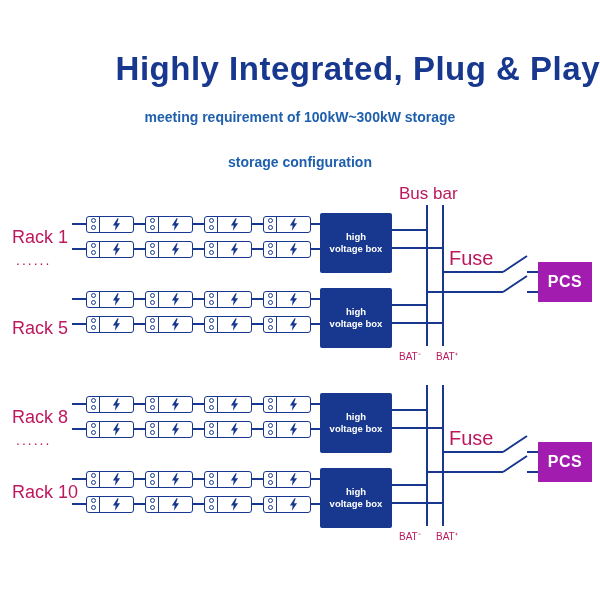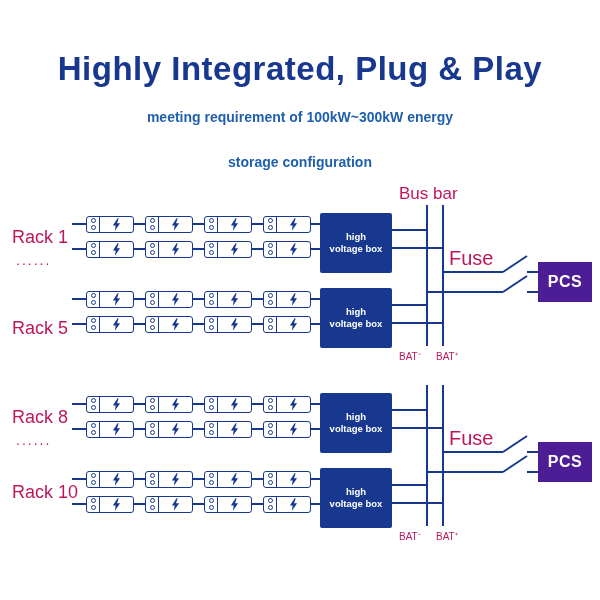--- a/index.html
+++ b/index.html
@@ -1,41 +1,41 @@
 <!DOCTYPE html>
 <html><head>
 <meta charset="utf-8">
 <style>
   html,body{margin:0;padding:0;background:#ffffff;}
   .canvas{
     position:relative;width:600px;height:600px;background:#ffffff;overflow:hidden;
     font-family:"Liberation Sans",sans-serif;
   }
   .title{
-    position:absolute;left:0;top:50px;width:600px;text-align:center;
+    position:absolute;left:0;top:50px;width:600px;text-align:right;
     font-size:33px;font-weight:bold;color:#17388e;letter-spacing:0.5px;
   }
   .subtitle{
     position:absolute;left:0;width:600px;text-align:center;
     font-size:14px;font-weight:600;color:#1e5fae;
   }
   .sub1{top:109px;} .sub2{top:130px;margin-top:24px;}
   .label{position:absolute;font-weight:normal;color:#be185d;white-space:nowrap;}
   .buslabel{left:399px;top:184px;font-size:17px;}
   .rack{font-size:18px;}
   .dots{font-size:14px;letter-spacing:2px;}
   .fuse{font-size:20px;}
   .bat{font-size:10px;}
   .hvbox{
     position:absolute;width:72px;height:60px;background:#17388e;color:#ffffff;
     font-size:9.5px;font-weight:bold;display:flex;align-items:center;justify-content:center;
     text-align:center;white-space:pre-line;line-height:1.3;border-radius:2px;box-sizing:border-box;
   }
   .pcs{
-    position:absolute;width:54px;height:40px;background:#4c1d95;color:#ffffff;
+    position:absolute;width:54px;height:40px;background:#a21caf;color:#ffffff;
     font-size:16px;font-weight:bold;display:flex;align-items:center;justify-content:center;
     letter-spacing:0.5px;box-sizing:border-box;
   }
   .battery-row{position:absolute;display:flex;gap:11px;height:18px;align-items:center;}
   .module{
     width:48px;height:17px;background:#ffffff;border:1.6px solid #17388e;border-radius:3px;
     display:flex;align-items:stretch;box-sizing:border-box;flex:0 0 auto;
   }
   .module .cells{
     width:13px;border-right:1.6px solid #17388e;display:flex;flex-direction:column;
@@ -44,21 +44,21 @@
   .module .cells i{width:5px;height:5px;border:1.1px solid #17388e;border-radius:50%;box-sizing:border-box;display:block;}
   .module .boltbox{flex:1;display:flex;align-items:center;justify-content:center;}
   svg.wires{position:absolute;left:0;top:0;}
 </style>
 </head>
 <body>
 
 <div class="canvas">
 
   <div class="title">Highly Integrated, Plug &amp; Play</div>
-  <div class="subtitle sub1">meeting requirement of 100kW~300kW energy</div>
+  <div class="subtitle sub1">meeting requirement of 100kW~300kW storage</div>
   <div class="subtitle sub2">storage configuration</div>
 
   <svg class="wires" width="600" height="600" viewBox="0 0 600 600">
     <path d="M427 205 V346 M443 205 V346
              M72 224 H322 M72 249 H322 M72 299 H322 M72 324 H322
              M392 230 H427 M392 248 H443 M392 305 H427 M392 323 H443
              M443 272 H503 M503 272 L527 256 M527 272 H538
              M427 292 H503 M503 292 L527 276 M527 292 H538" stroke="#17388e" stroke-width="2" fill="none"></path>
     <path d="M427 385 V526 M443 385 V526
              M72 404 H322 M72 429 H322 M72 479 H322 M72 504 H322

